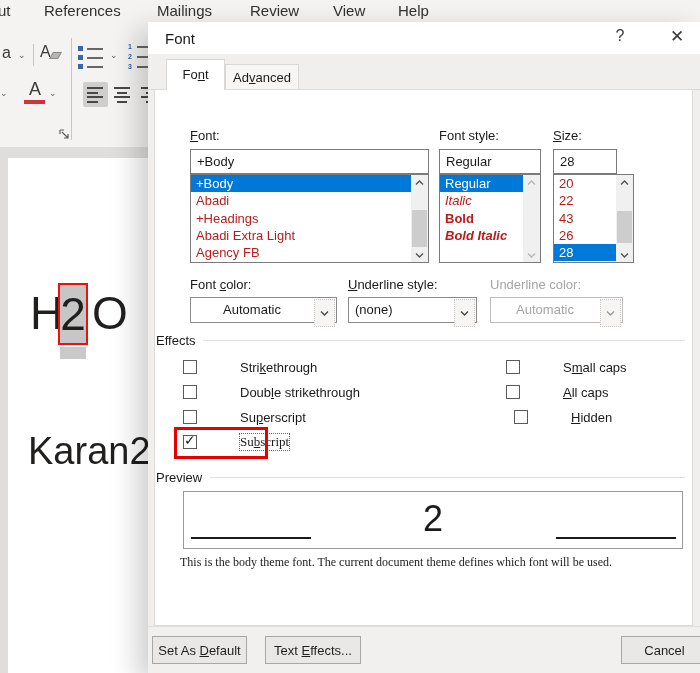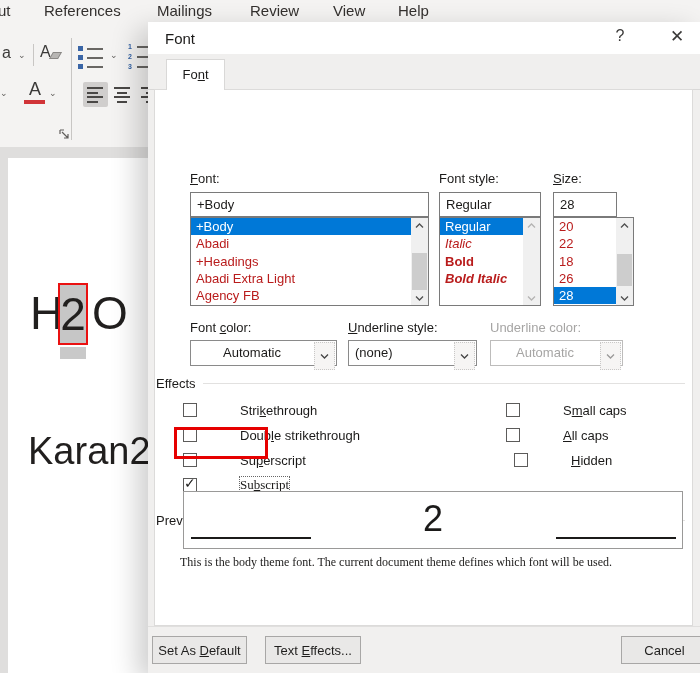--- a/index.html
+++ b/index.html
@@ -41,21 +41,21 @@
   .dialog { position:absolute; left:148px; top:22px; width:552px; height:651px; background:#f0efee; box-shadow:-10px 8px 26px rgba(0,0,0,0.20); z-index:10; }
   .dlg-titlebar { position:absolute; left:0; top:0; width:552px; height:32px; background:#ffffff; }
   .dlg-title { position:absolute; left:17px; top:8px; font-size:15px; color:#1b1a19; }
   .dlg-help { position:absolute; left:462px; top:5px; width:20px; text-align:center; font-size:16px; color:#3b3a39; }
   .dlg-close { position:absolute; left:518px; top:4px; width:22px; text-align:center; font-size:17px; color:#3b3a39; }
   .tabstrip { position:absolute; left:0; top:32px; width:552px; height:36px; background:#f0efee; border-bottom:1px solid #d9d8d7; }
   .tab { position:absolute; text-align:center; font-size:13px; color:#1b1a19; border:1px solid #d9d8d7; border-bottom:none; }
   .tab.active { left:18px; top:5px; width:59px; height:31px; background:#ffffff; line-height:30px; z-index:3; }
   .tab.inactive { left:77px; top:10px; width:74px; height:27px; background:#f7f6f5; line-height:25px; }
   .tabpage { position:absolute; left:6px; top:67px; width:539px; height:537px; background:#ffffff; border:1px solid #dcdbda; z-index:1; }
-  .ctl { position:absolute; z-index:2;margin-top:43px; }
+  .ctl { position:absolute; z-index:2; }
   .lbl13 { font-size:13px; color:#1b1a19; white-space:nowrap; }
   .lbl13.dis { color:#a6a5a4; }
   u { text-decoration:underline; }
 
   .tbox { background:#fff; border:1px solid #7a7a7a; font-size:13px; line-height:23px; padding-left:6px; height:25px; color:#1b1a19; }
   .listbox { background:#fff; border:1px solid #7a7a7a; font-size:13px; height:89px; }
   .litem { height:17.3px; line-height:17.3px; padding-left:5px; white-space:nowrap; color:#b91c1c; }
   .litem.sel { background:#0078d7; color:#fff; }
   .litem.it { font-style:italic; }
   .litem.bd { font-weight:bold; }
@@ -186,20 +186,21 @@
 
   <div class="dialog">
     <div class="dlg-titlebar">
       <span class="dlg-title">Font</span>
       <span class="dlg-help">?</span>
       <span class="dlg-close">✕</span>
     </div>
 
     <div class="tabstrip">
       <div class="tab active">Fo<u>n</u>t</div>
+      <div class="tab inactive">Ad<u>v</u>anced</div>
     </div>
 
     <div class="tabpage"></div>
 
     <span class="ctl lbl13" style="left:42px; top:106px"><u>F</u>ont:</span>
     <div class="ctl tbox" style="left:42px; top:127px; width:239px"><span>+Body</span></div>
     <div class="ctl listbox" style="left:42px; top:152px; width:239px">
       <div class="litem sel">+Body</div>
       <div class="litem">Abadi</div>
       <div class="litem">+Headings</div>
@@ -239,21 +240,21 @@
             </svg>
           </span>
       </div>
     </div>
 
     <span class="ctl lbl13" style="left:405px; top:106px"><u>S</u>ize:</span>
     <div class="ctl tbox" style="left:405px; top:127px; width:64px"><span>28</span></div>
     <div class="ctl listbox" style="left:405px; top:152px; width:81px">
       <div class="litem">20</div>
       <div class="litem">22</div>
-      <div class="litem">18</div>
+      <div class="litem">43</div>
       <div class="litem">26</div>
       <div class="litem sel">28</div>
       <div class="sb">
         <span class="arr top">
             <svg width="9" height="6" viewBox="0 0 9 6">
               <path d="M1 4.5 L4.5 1 L8 4.5" fill="none" stroke="#505050" stroke-width="1.3"></path>
             </svg>
           </span>
         <div class="thumb" style="top:36px; height:32px"></div>
         <span class="arr bot">

